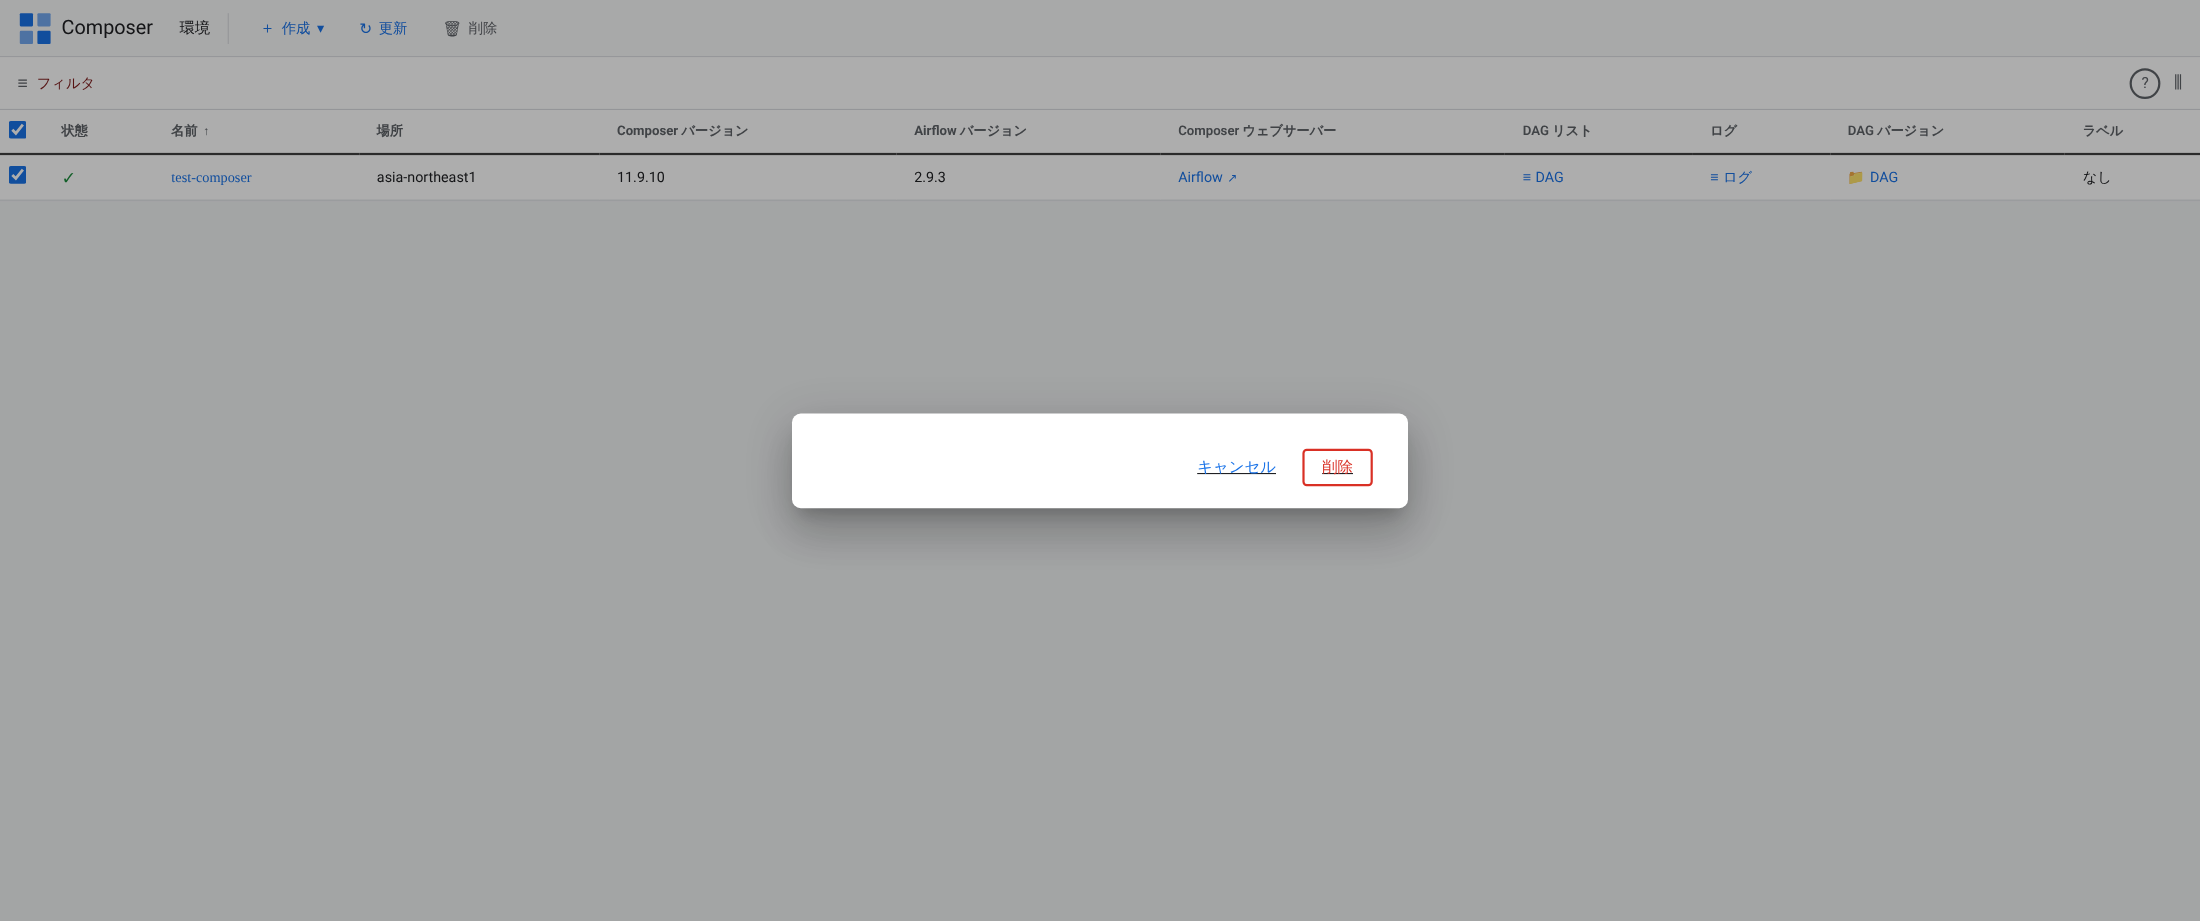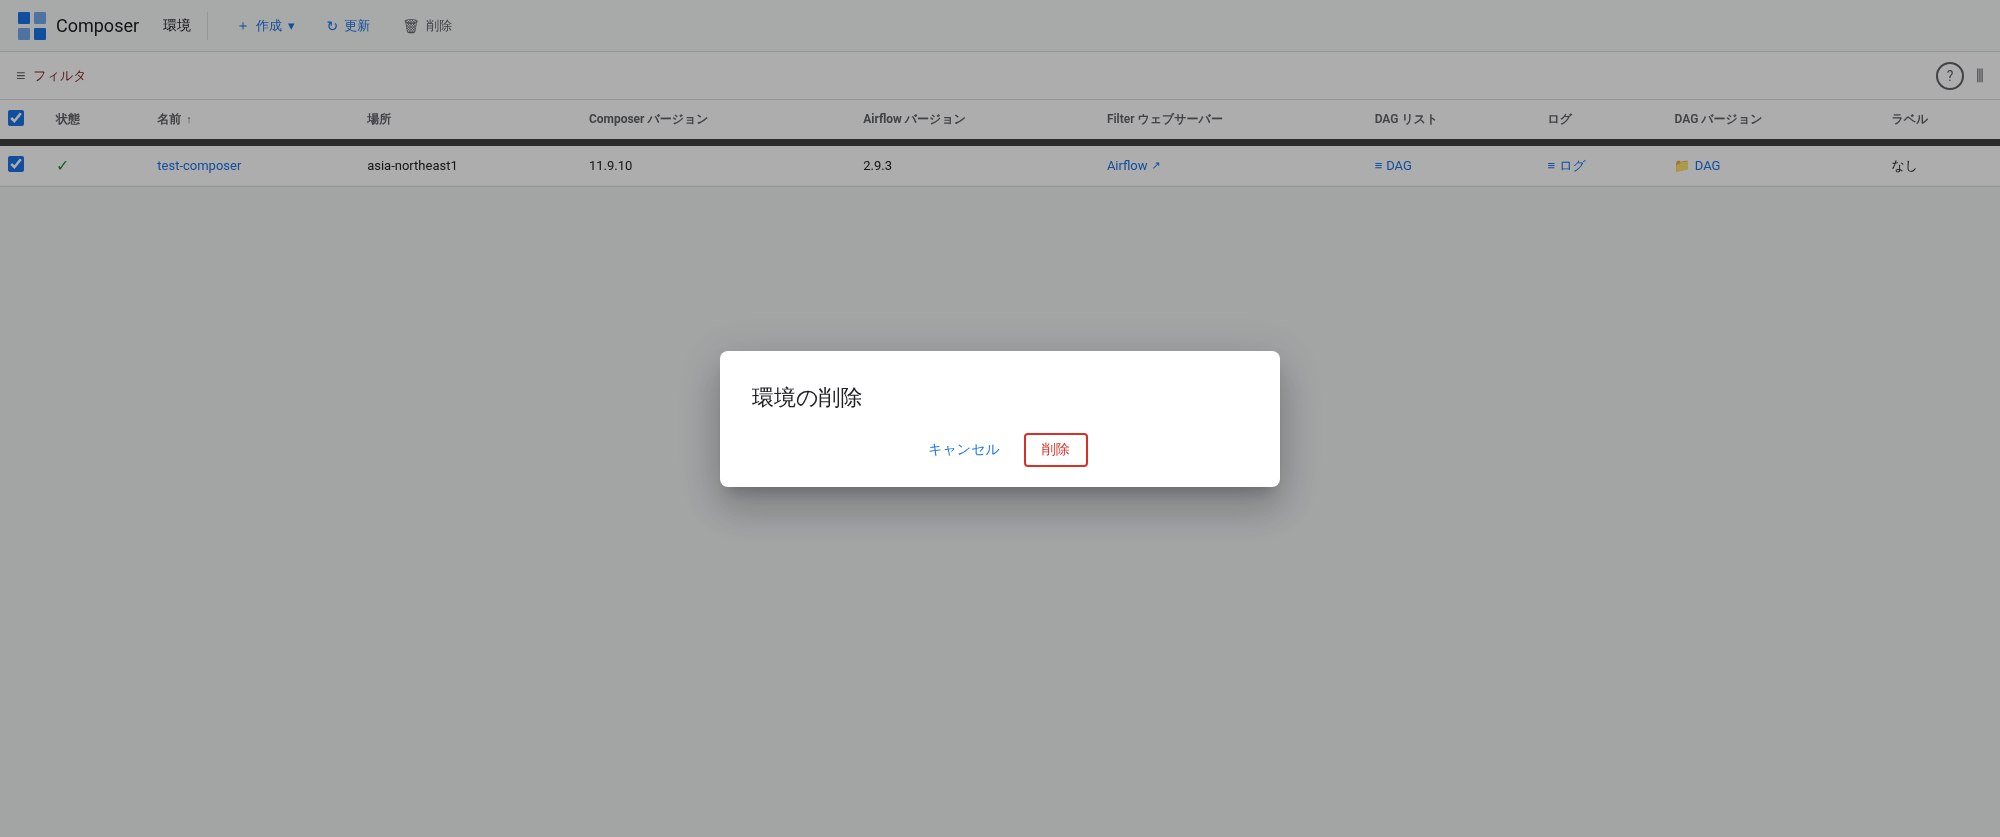--- a/index.html
+++ b/index.html
@@ -122,21 +122,21 @@
     
     .table-container {
       background: #fff;
       border-bottom: 1px solid #dadce0;
     }
     .table {
       width: 100%;
       border-collapse: collapse;
     }
     .table thead tr {
-      border-bottom: 7px solid #404040;
+      border-bottom: 2px solid #404040;
     }
     .table th {
       padding: 10px 16px;
       text-align: left;
       font-size: 12px;
       font-weight: 600;
       color: #5f6368;
       white-space: nowrap;
     }
     .table th.first-col {
@@ -164,20 +164,21 @@
       cursor: pointer;
     }
     .status-icon {
       color: #1e8e3e;
       font-size: 16px;
     }
     .link {
       color: #1a73e8;
       text-decoration: none;
       cursor: pointer;
+      font-family: Liberation Serif, serif;
     }
     .dag-link {
       display: flex;
       align-items: center;
       gap: 4px;
       color: #1a73e8;
       cursor: pointer;
       text-decoration: none;
     }
 
@@ -214,23 +215,24 @@
       margin-bottom: 20px;
     }
     .dialog-body {
       font-size: 14px;
       color: #202124;
       line-height: 1.6;
       margin-bottom: 28px;
     }
     .dialog-actions {
       display: flex;
-      justify-content: center;
+      justify-content: flex-end;
       align-items: center;
       gap: 8px;
+      text-decoration: underline;
     }
     .btn-cancel {
       background: transparent;
       border: none;
       color: #1a73e8;
       font-size: 14px;
       font-weight: 500;
       padding: 8px 16px;
       cursor: pointer;
       border-radius: 4px;
@@ -297,21 +299,21 @@
     <thead>
       <tr>
         <th class="first-col">
           <input type="checkbox" class="checkbox" checked="" style="">
         </th>
         <th>状態</th>
         <th style="cursor:pointer;">名前 <span class="sort-arrow">↑</span></th>
         <th>場所</th>
         <th><span style="font-weight:700;">Composer</span> バージョン</th>
         <th><span style="font-weight:700;">Airflow</span> バージョン</th>
-        <th>Filter ウェブサーバー</th>
+        <th>Composer ウェブサーバー</th>
         <th>DAG リスト</th>
         <th>ログ</th>
         <th>DAG バージョン</th>
         <th>ラベル</th>
       </tr>
     </thead>
     <tbody id="table-body">
 
     <tr>
       <td class="first-col">
@@ -349,19 +351,18 @@
       <td>なし</td>
     </tr>
       </tbody>
   </table>
 </div>
 
 <div class="content-area"></div>
 
 <div class="overlay">
   <div class="dialog">
-    <div class="dialog-title">環境の削除</div>
     <div class="dialog-actions">
       <button class="btn-cancel">キャンセル</button>
       <button class="btn-delete">削除</button>
     </div>
   </div>
 </div>
 
 </body></html>

